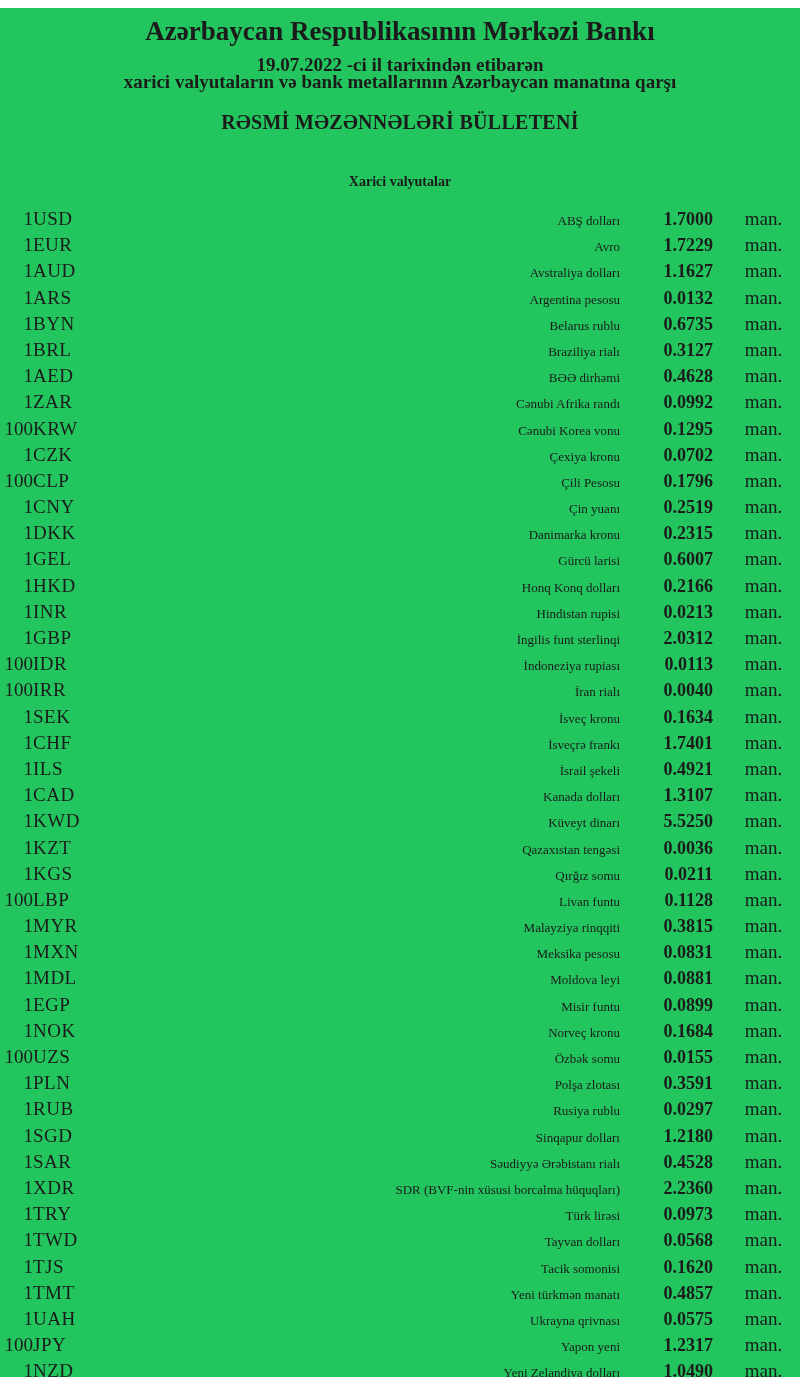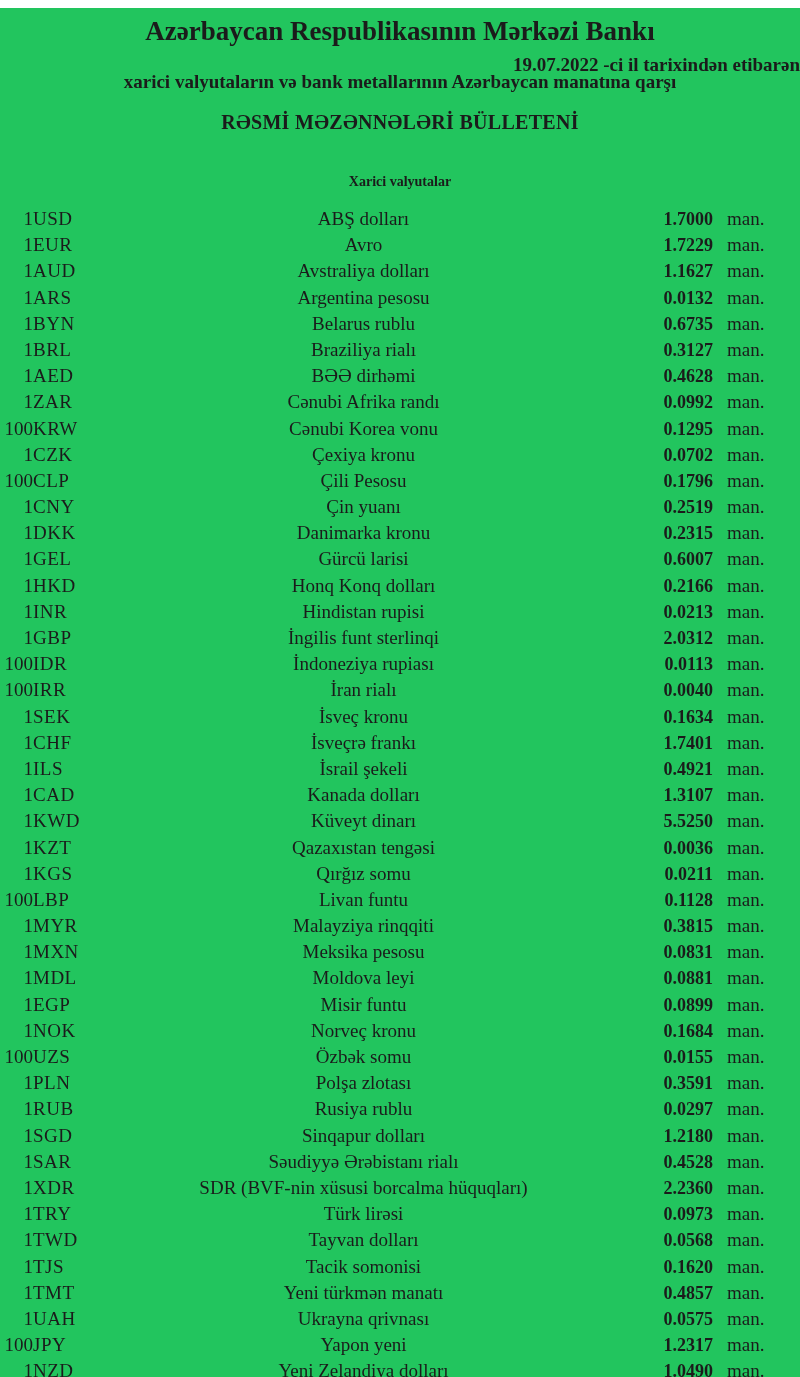--- a/index.html
+++ b/index.html
@@ -8,33 +8,33 @@
     width: 800px;
     height: 1377px;
     margin: 8px auto;
     background: #22c55e;
     color: #1b1b1b;
     font-family: "Liberation Serif", "DejaVu Serif", serif;
     overflow: hidden;
   }
   .hdr { position: absolute; left: 0; right: 0; text-align: center; font-weight: bold; white-space: nowrap; }
   .hdr-title    { top: 8px;   font-size: 27px; }
-  .hdr-date     { top: 46px;  font-size: 19px; text-align: right; }
+  .hdr-date     { top: 46px;  font-size: 19px; }
   .hdr-subtitle { top: 63px;  font-size: 19px; }
   .hdr-bulletin { top: 103px; font-size: 20px; letter-spacing: 0.3px; }
   .section-title{ top: 166px; font-size: 14px; }
 
   .rates-table { position: absolute; top: 198px; left: 0; width: 800px; }
   .row { display: flex; align-items: baseline; height: 26.2px; line-height: 26.2px; }
   .cell { overflow: hidden; white-space: nowrap; }
   .qty  { width: 33px;  text-align: right; font-size: 19px; }
   .code { width: 74px;  text-align: left; font-size: 19px; letter-spacing: 0.5px; font-family: Liberation Serif, serif; }
-  .name { width: 513px; text-align: center; font-size: 19px; }
+  .name { width: 513px; text-align: right; font-size: 13px; }
   .rate { width: 93px;  text-align: right; font-size: 18px; font-weight: bold; }
-  .unit { width: 87px;  text-align: left; padding-left: 14px; box-sizing: border-box; font-size: 19px; }
+  .unit { width: 87px;  text-align: center; padding-left: 14px; box-sizing: border-box; font-size: 19px; }
 </style>
 </head>
 <body>
 
 <div class="page">
   <div class="hdr hdr-title">Azərbaycan Respublikasının Mərkəzi Bankı</div>
   <div class="hdr hdr-date">19.07.2022 -ci il tarixindən etibarən</div>
   <div class="hdr hdr-subtitle">xarici valyutaların və bank metallarının Azərbaycan manatına qarşı</div>
   <div class="hdr hdr-bulletin">RƏSMİ MƏZƏNNƏLƏRİ BÜLLETENİ</div>
 

